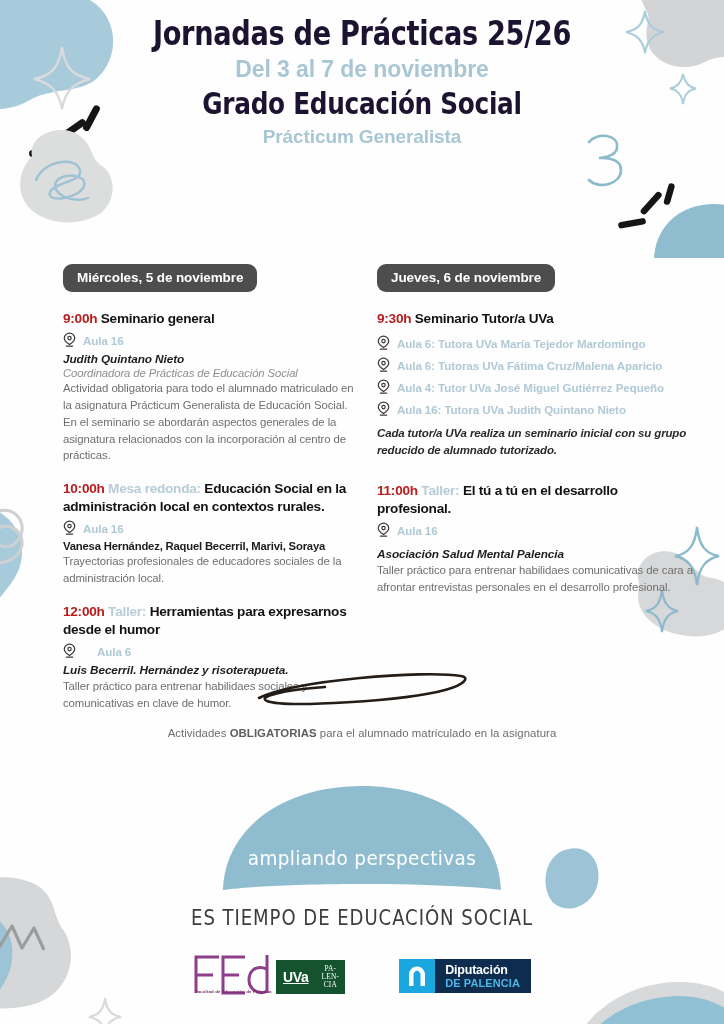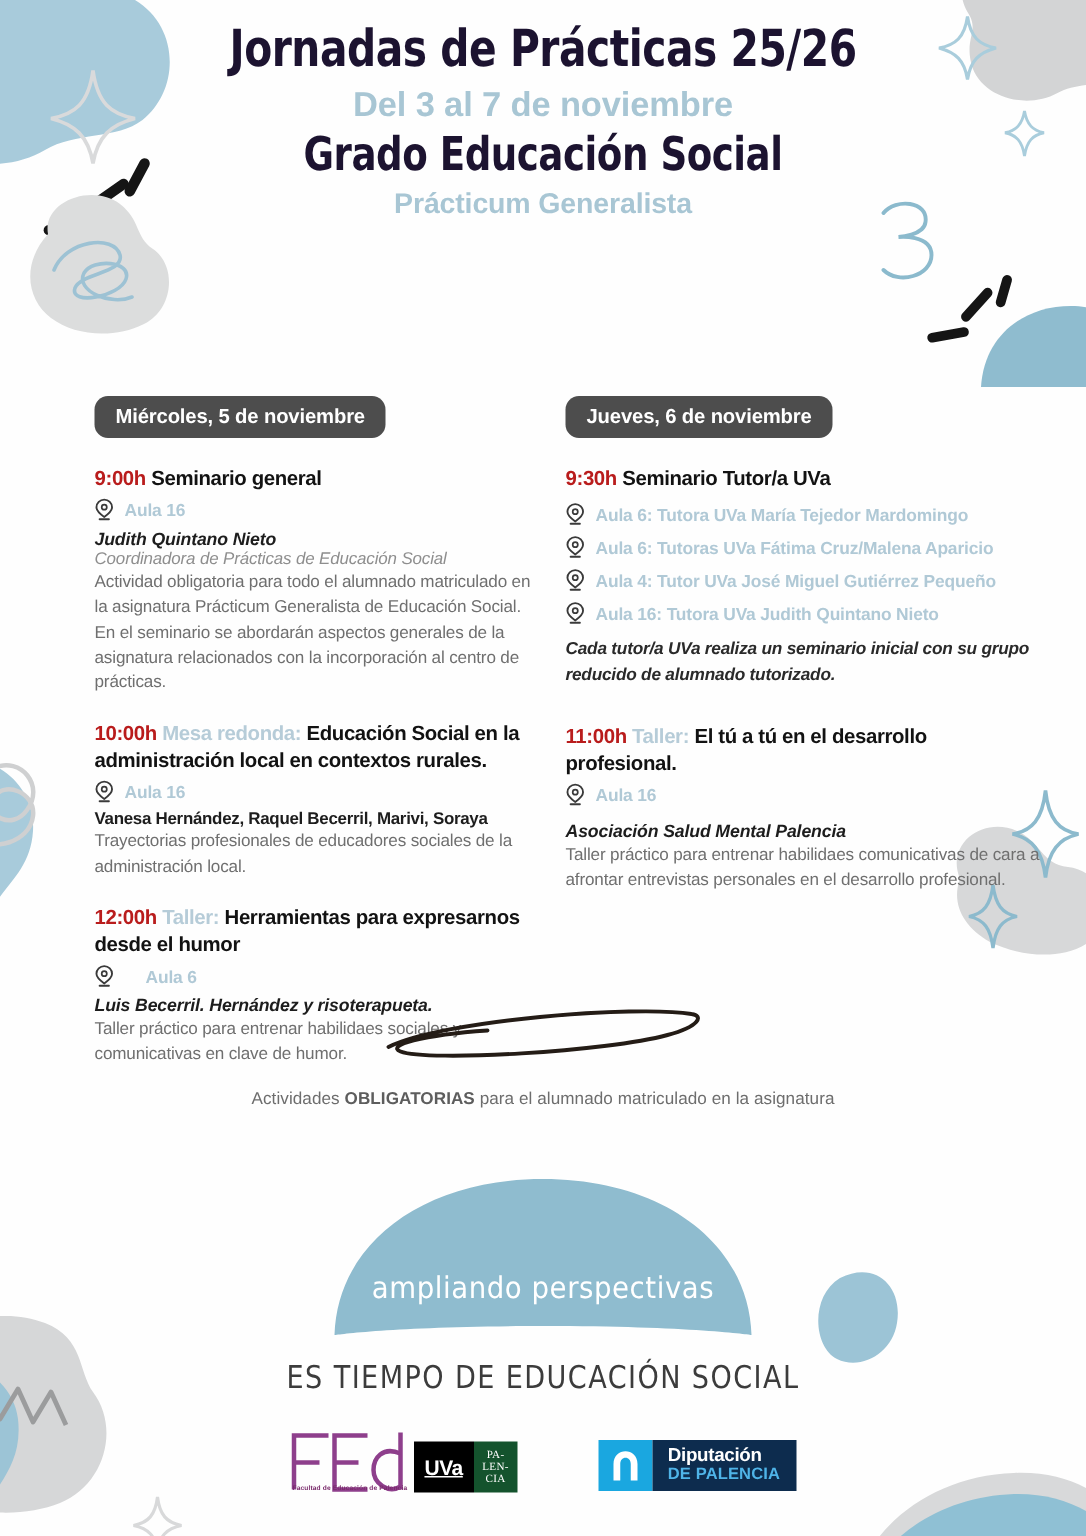--- a/index.html
+++ b/index.html
@@ -137,21 +137,21 @@
            display: flex; justify-content: center; align-items: center; gap: 54px; }
   .logo-fed { display: flex; align-items: flex-end; gap: 5px; }
   .fed-mark { position: relative; }
   .fed-caption {
     position: absolute; left: 2px; top: 37px;
     font-size: 4.4px; color: #7a2a6b; letter-spacing: 0.1px;
     white-space: nowrap; font-weight: 700;
   }
   .uva-block { display: flex; height: 34px; margin-bottom: 6px; }
   .uva-navy {
-    background: #000000; color: #ffffff;
+    background: #14532d; color: #ffffff;
     display: flex; align-items: center; justify-content: center;
     padding: 0 7px; font-size: 14px; font-weight: 700; letter-spacing: -0.3px; text-decoration: underline;
   }
   .uva-magenta {
     background: #14532d; color: #ffffff;
     display: flex; flex-direction: column; align-items: center; justify-content: center;
     padding: 0 6px; font-family: "Liberation Serif", serif;
     font-size: 7.4px; line-height: 1.12; letter-spacing: 0.2px;
   }
   .logo-dip { display: flex; align-items: stretch; height: 34px; }

